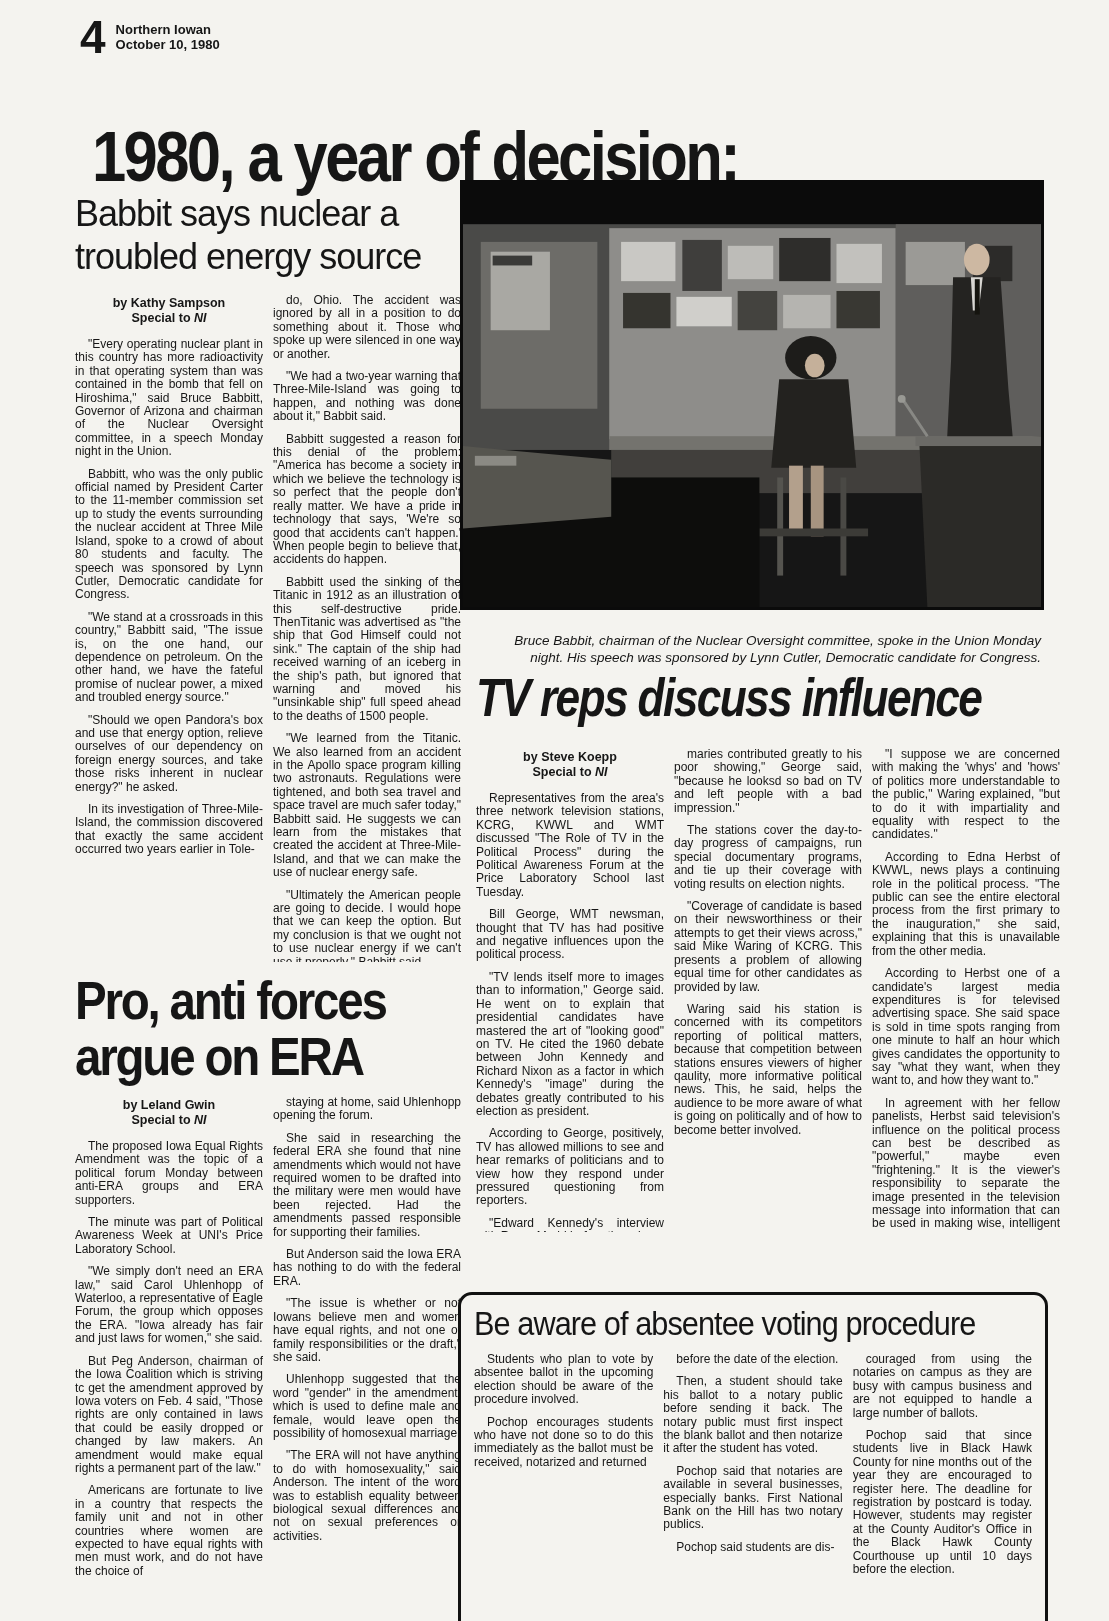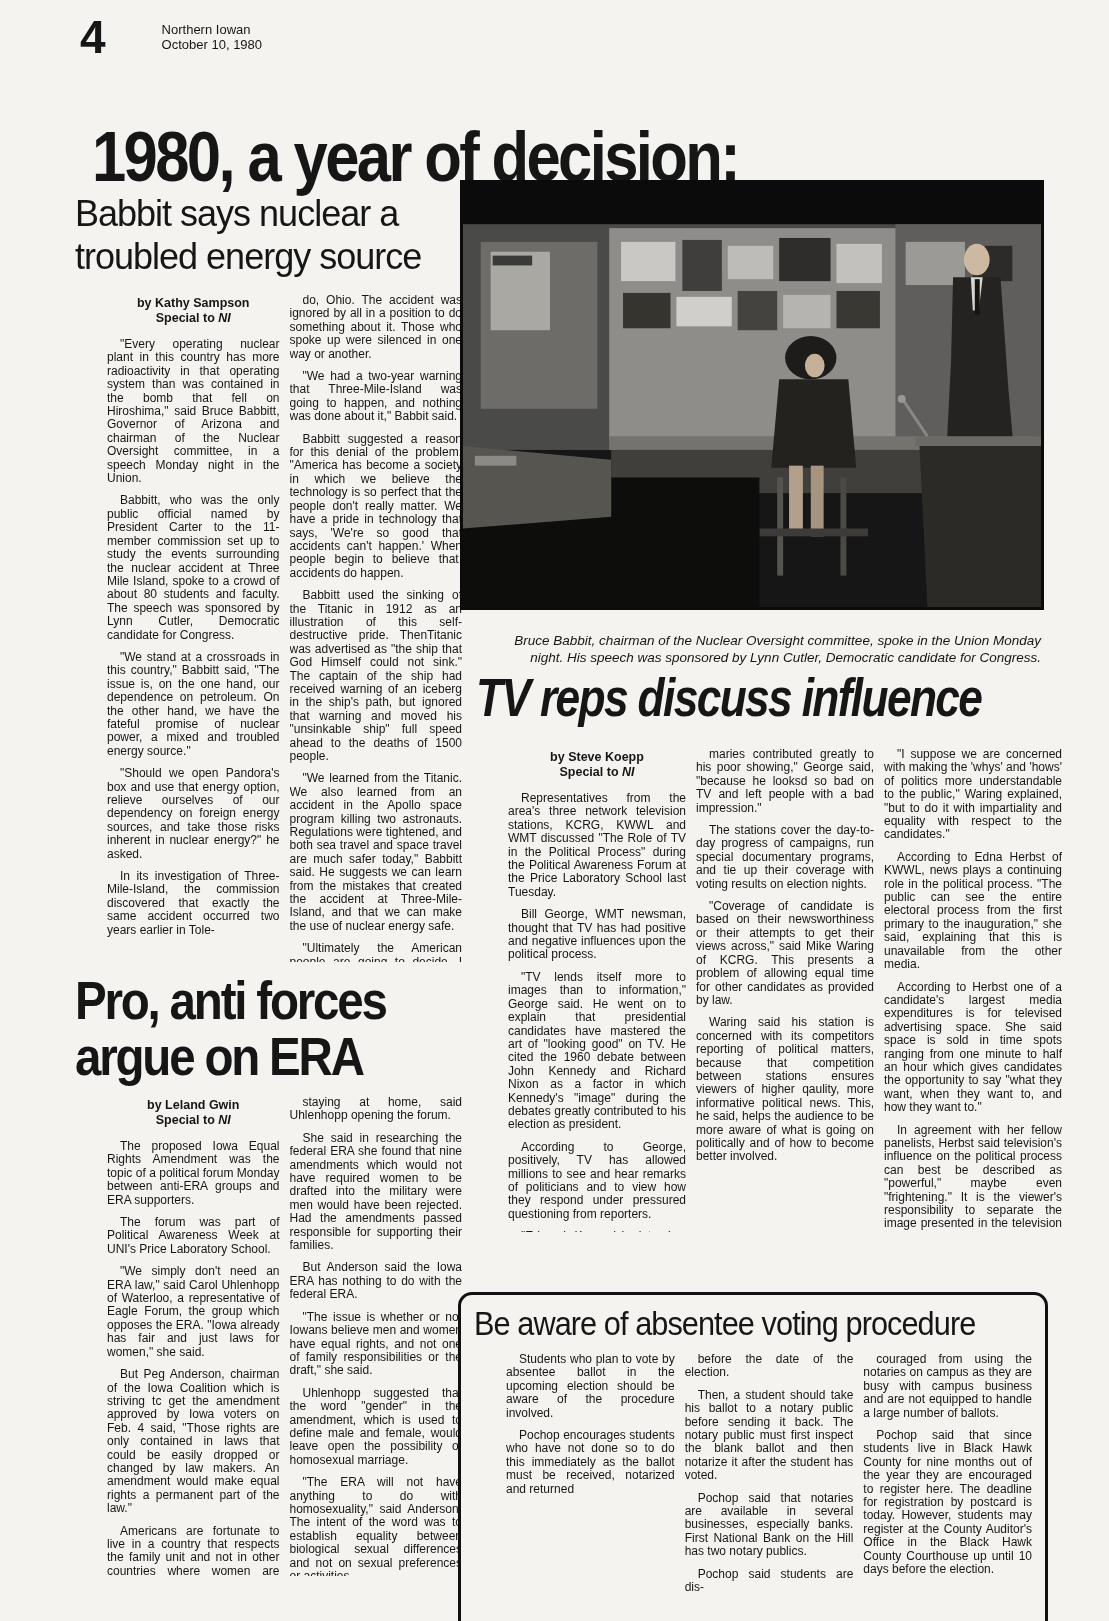--- a/index.html
+++ b/index.html
@@ -1,35 +1,35 @@
 <!DOCTYPE html>
 <html><head>
 <meta charset="utf-8">
 <style>
   html,body{margin:0;padding:0;background:#e9e8e4;}
   .page{position:relative;width:1109px;height:1621px;background:#f4f3ef;overflow:hidden;
         font-family:"Liberation Sans",sans-serif;color:#161616;}
   
   .hdr{position:absolute;left:80px;top:16px;display:flex;gap:10px;align-items:flex-start;}
   .pagenum{font-size:46px;font-weight:700;line-height:42px;}
-  .masthead{font-size:13px;font-weight:400;line-height:15px;padding-top:6px;margin-left:46px;}
+  .masthead{font-size:13px;font-weight:700;line-height:15px;padding-top:6px;}
   
   .main-hl{position:absolute;left:92px;top:70px;font-size:70px;font-weight:700;letter-spacing:-3px;
            transform:scaleX(.88);transform-origin:left top;white-space:nowrap;}
   .sec{position:absolute;}
   .babbit{left:75px;top:192px;width:387px;}
   .babbit h2{margin:0 0 16px;font-size:36px;font-weight:400;line-height:43px;letter-spacing:-1px;}
   .tv{left:476px;top:666px;width:586px;}
   .tv h2{margin:0 0 20px;font-size:54px;font-weight:700;font-style:italic;letter-spacing:-2px;
          transform:scaleX(.82);transform-origin:left top;white-space:nowrap;}
   .era{left:75px;top:972px;width:387px;}
   .era h2{margin:0 0 12px;font-size:54px;font-weight:700;line-height:56px;letter-spacing:-2.5px;
           transform:scaleX(.88);transform-origin:left top;}
   
-  .cols{display:flex;gap:10px;margin-left:32px;}
+  .cols{display:flex;gap:10px;}
   .col{width:188px;overflow:hidden;font-size:12px;line-height:13.4px;text-align:justify;}
   .babbit .cols{height:668px;}
   .tv .cols{height:484px;}
   .era .cols{height:480px;}
   .col p.para{margin:0 0 9px;text-indent:13px;}
   .byline{text-align:center;font-weight:700;font-size:12.5px;line-height:15px;margin:2px 0 12px;text-indent:0;}
   .byline em{font-style:italic;}
   
   .photo-wrap{position:absolute;left:460px;top:180px;width:584px;height:430px;border:3px solid #0b0b0b;
               box-sizing:border-box;background:#161616;}
@@ -174,21 +174,21 @@
   <section class="sec era">
     <h2>Pro, anti forces argue on ERA</h2>
     <div class="cols">
       <div class="col">
         <div class="byline">
           <div>by Leland Gwin</div>
           <div><span>Special to </span><em>NI</em></div>
         </div>
         <div>
             <p class="para">The proposed Iowa Equal Rights Amendment was the topic of a political forum Monday between anti-ERA groups and ERA supporters.</p>
-            <p class="para">The forum was part of Political Awareness Week at UNI's Price Laboratory School.</p>
+            <p class="para">The minute was part of Political Awareness Week at UNI's Price Laboratory School.</p>
             <p class="para">"We simply don't need an ERA law," said Carol Uhlenhopp of Waterloo, a representative of Eagle Forum, the group which opposes the ERA. "Iowa already has fair and just laws for women," she said.</p>
             <p class="para">But Peg Anderson, chairman of the Iowa Coalition which is striving tc get the amendment approved by Iowa voters on Feb. 4 said, "Those rights are only contained in laws that could be easily dropped or changed by law makers. An amendment would make equal rights a permanent part of the law."</p>
             <p class="para">Americans are fortunate to live in a country that respects the family unit and not in other countries where women are expected to have equal rights with men must work, and do not have the choice of</p>
           </div>
       </div>
       <div class="col">
         <div>
             <p class="para">staying at home, said Uhlenhopp opening the forum.</p>
             <p class="para">She said in researching the federal ERA she found that nine amendments which would not have required women to be drafted into the military were men would have been rejected. Had the amendments passed responsible for supporting their families.</p>
             <p class="para">But Anderson said the Iowa ERA has nothing to do with the federal ERA.</p>

